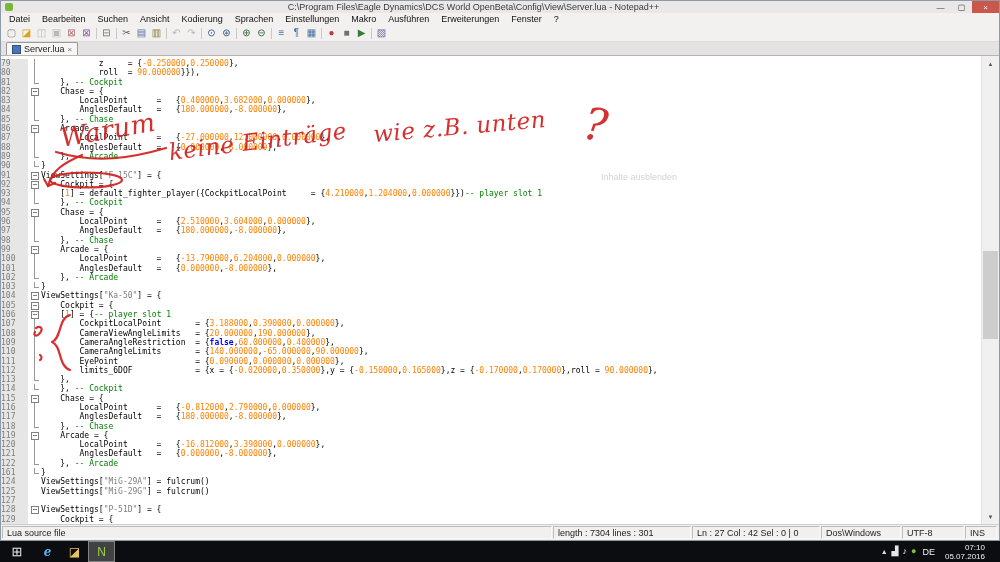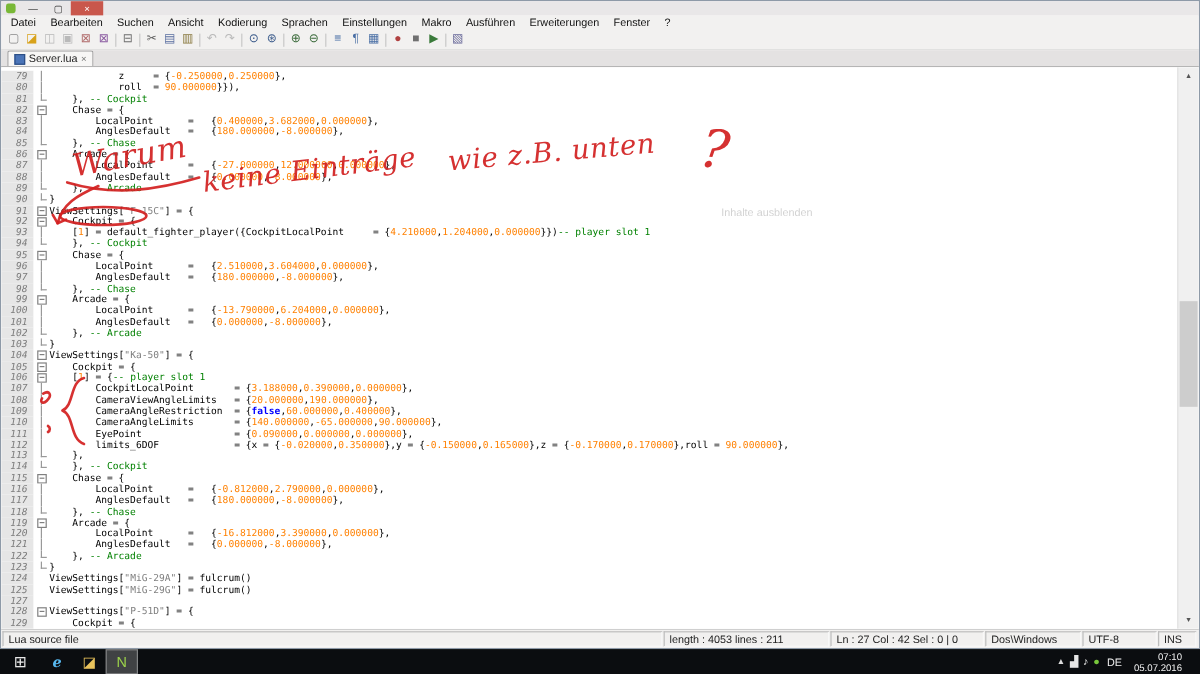--- a/index.html
+++ b/index.html
@@ -27,21 +27,21 @@
   .tabbar{height:13px;flex:none;background:#e4e2e2;display:flex;align-items:flex-end;border-bottom:1px solid #b5b5b5;padding-left:5px;}
   .tab{height:12px;background:#f7f6f5;border:1px solid #9a9a9a;border-bottom:none;border-radius:2px 2px 0 0;
     display:flex;align-items:center;padding:0 5px;font-size:9px;gap:3px;color:#222;}
   .tab-icon{width:7px;height:7px;background:#4a74b8;border:1px solid #2d4f86;flex:none;}
   .tab-close{font-size:8px;color:#777;}
   
   .editor{flex:1;position:relative;background:#fff;overflow:hidden;}
   .code-lines{position:absolute;inset:0;padding-top:3px;
     font-family:"DejaVu Sans Mono","Liberation Mono",monospace;font-size:8px;line-height:9.3px;}
   .row{display:flex;height:9.3px;}
-  .lnum{flex:none;width:27px;background:#e6e6e6;color:#7d7d7d;text-align:right;padding-right:5px;box-sizing:border-box;font-style:italic;}
+  .lnum{flex:none;width:27px;background:#e6e6e6;color:#7d7d7d;padding-right:5px;box-sizing:border-box;}
   .fold-cell{flex:none;width:13px;position:relative;background:#fff;}
   i.f-box{position:absolute;left:3px;top:1px;width:6px;height:6px;border:1px solid #808080;background:#fff;}
   i.f-box::after{content:"";position:absolute;left:1px;right:1px;top:2px;border-top:1px solid #808080;}
   i.f-line{position:absolute;left:6px;top:0;bottom:0;border-left:1px solid #999;}
   i.f-end{position:absolute;left:6px;top:0;height:5px;width:4px;border-left:1px solid #999;border-bottom:1px solid #999;}
   .codetext{white-space:pre;color:#000;}
   .tok-n{color:#ff8000;}
   .tok-c{color:#008000;}
   .tok-s{color:#808080;}
   .tok-k{color:#0000ff;font-weight:bold;}
@@ -77,20 +77,21 @@
   .ann-stroke{fill:none;stroke:var(--ann,#d22020);stroke-width:2.2;stroke-linecap:round;stroke-linejoin:round;opacity:.92;}
   .hand{fill:var(--ann,#d22020);opacity:.92;font-family:"DejaVu Serif",serif;font-style:italic;letter-spacing:.5px;}
 </style>
 </head>
 <body>
 
 <div class="window">
 
   <div class="titlebar">
     <span class="app-icon"></span>
+    <span class="title-text">C:\Program Files\Eagle Dynamics\DCS World OpenBeta\Config\View\Server.lua - Notepad++</span>
     <span class="win-controls">
       <span class="wc">—</span>
       <span class="wc">▢</span>
       <span class="wc close">×</span>
     </span>
   </div>
 
   <div class="menubar">
       <span class="menu-item">Datei</span>
       <span class="menu-item">Bearbeiten</span>
@@ -452,21 +453,21 @@
           <span class="codetext"><span>        AnglesDefault   =   {</span><span class="tok-n">0.000000</span><span>,</span><span class="tok-n">-8.000000</span><span>},</span></span>
         </div>
         <div class="row">
           <span class="lnum">122</span>
           <span class="fold-cell">
             <i class="f-end"></i>
           </span>
           <span class="codetext"><span>    }, </span><span class="tok-c">-- Arcade</span></span>
         </div>
         <div class="row">
-          <span class="lnum">123</span>
+          <span class="lnum">161</span>
           <span class="fold-cell">
             <i class="f-end"></i>
           </span>
           <span class="codetext"><span>}</span></span>
         </div>
         <div class="row">
           <span class="lnum">124</span>
           <span class="fold-cell"></span>
           <span class="codetext"><span>ViewSettings[</span><span class="tok-s">"MiG-29A"</span><span>] = fulcrum()</span></span>
         </div>
@@ -496,21 +497,21 @@
     <div class="watermark">Inhalte ausblenden</div>
     <div class="vscroll">
       <span class="arr up">▲</span>
       <span class="thumb"></span>
       <span class="arr down">▼</span>
     </div>
   </div>
 
   <div class="statusbar">
     <span class="sb sb-doctype">Lua source file</span>
-    <span class="sb sb-length">length : 4053    lines : 211</span>
+    <span class="sb sb-length">length : 7304    lines : 301</span>
     <span class="sb sb-pos">Ln : 27    Col : 42    Sel : 0 | 0</span>
     <span class="sb sb-eol">Dos\Windows</span>
     <span class="sb sb-enc">UTF-8</span>
     <span class="sb sb-ins">INS</span>
   </div>
 
 </div>
 
 <div class="taskbar">
   <span class="start">⊞</span>

